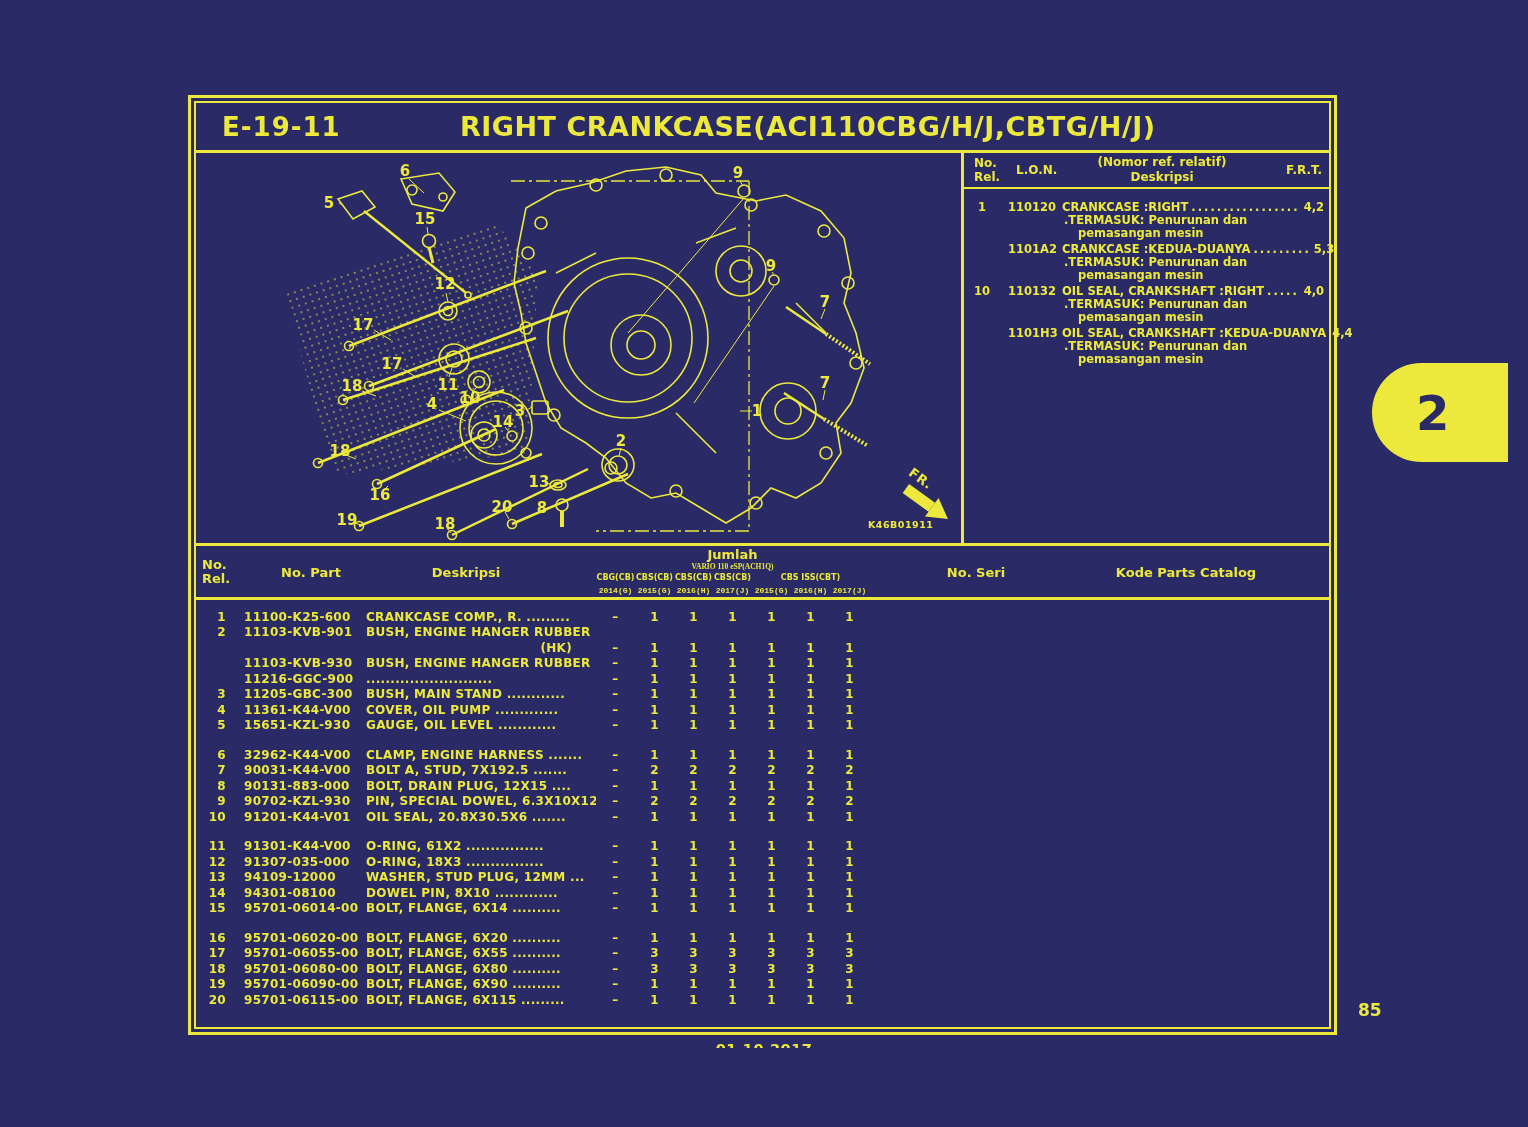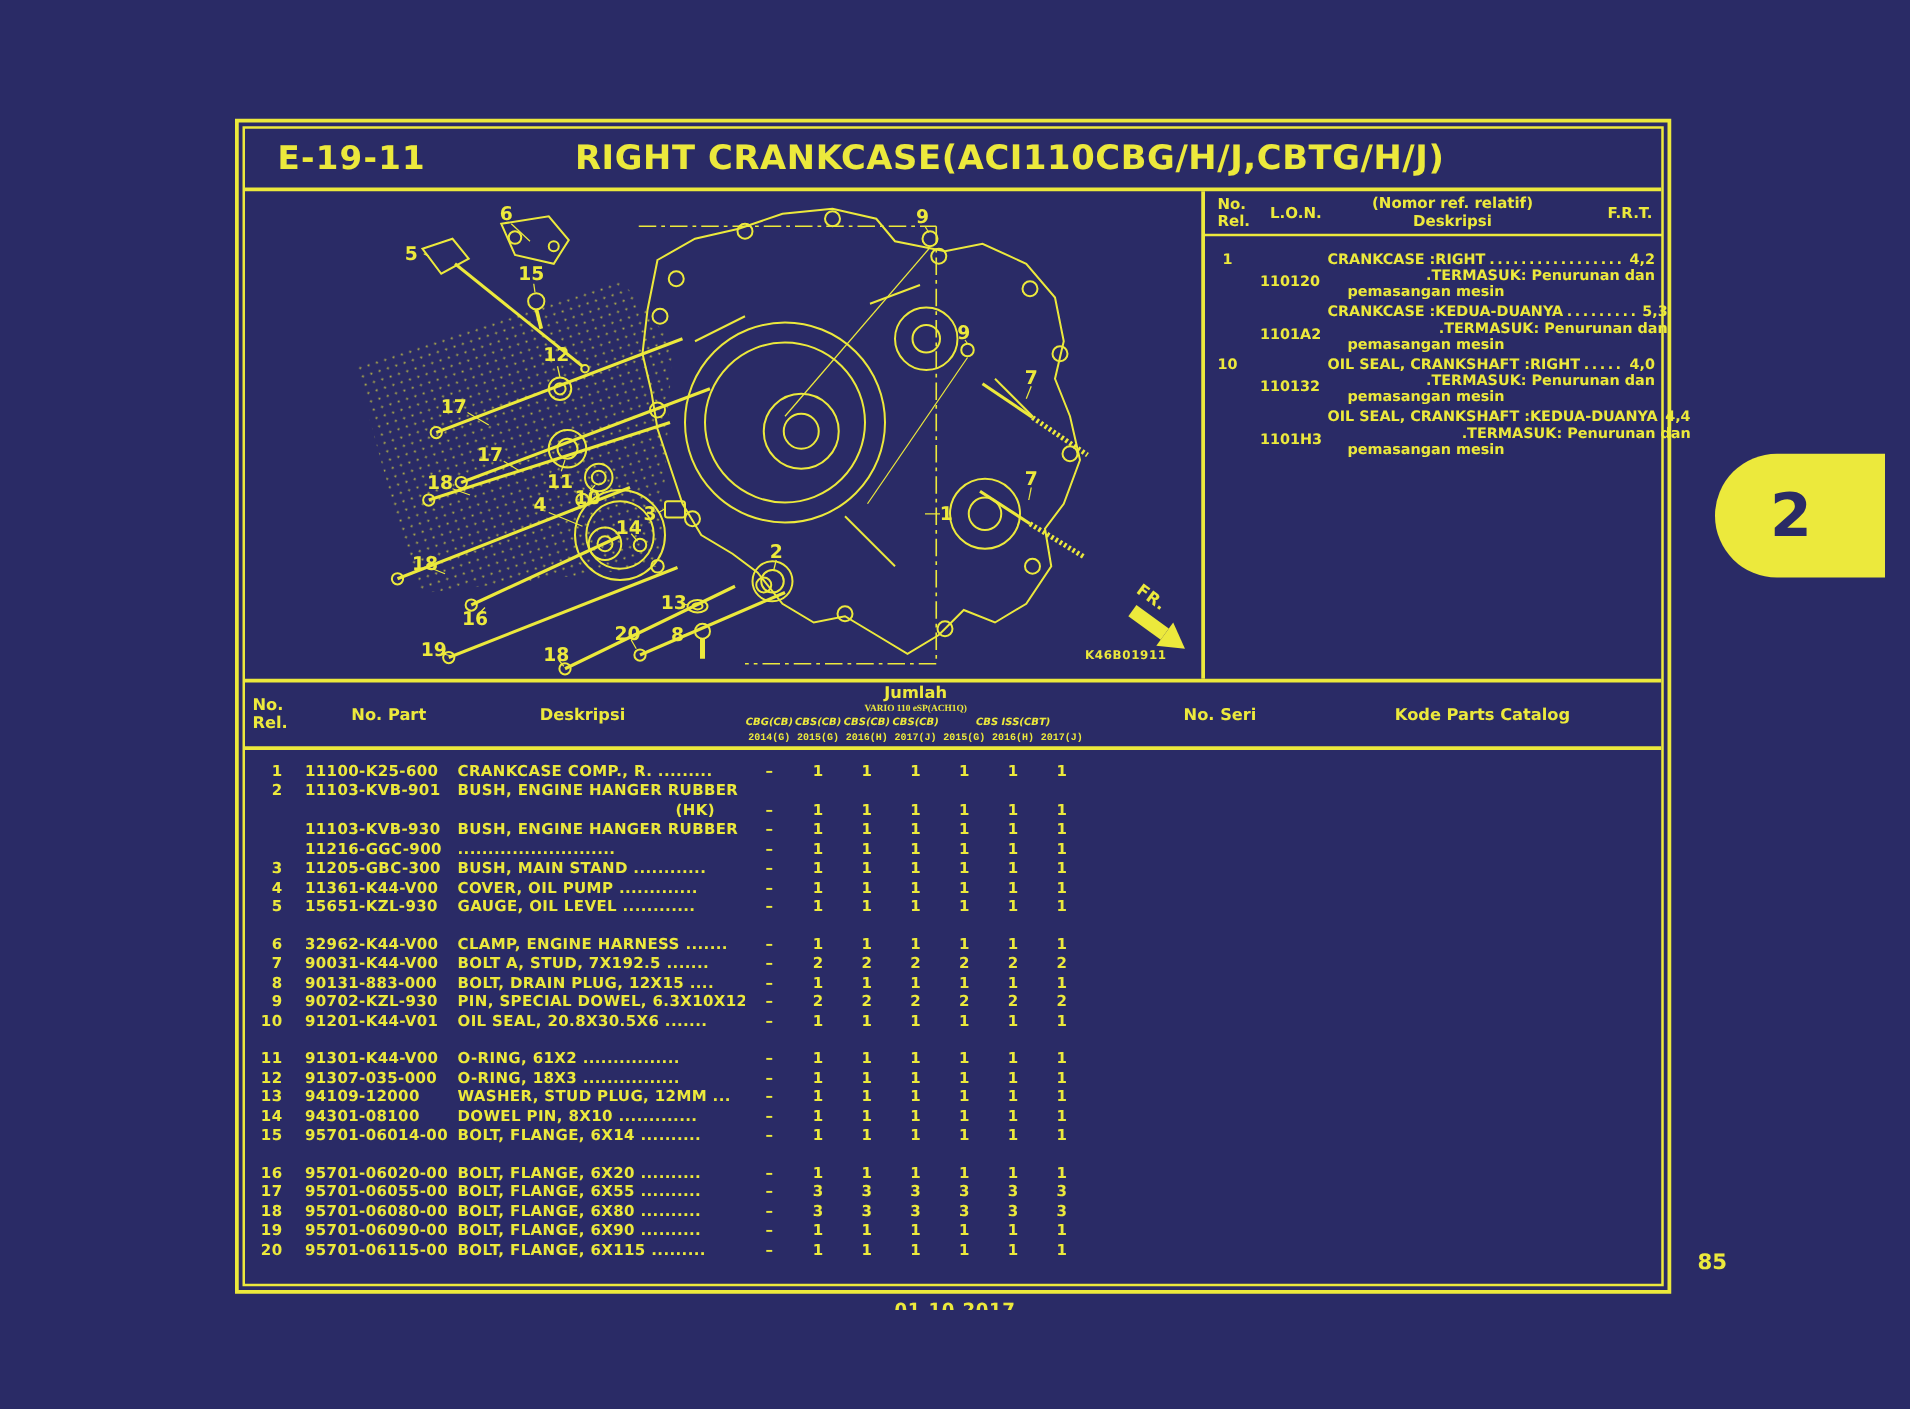--- a/index.html
+++ b/index.html
@@ -33,38 +33,38 @@
   .ref-head { position:absolute; left:0; top:0; width:100%; height:36px;
               border-bottom:2px solid var(--y); }
   .rh-rel { position:absolute; left:10px; top:3px; line-height:14px; white-space:pre-line; font-size:12px; }
   .rh-lon { position:absolute; left:52px; top:10px; font-size:12px; }
   .rh-desc { position:absolute; left:108px; top:2px; width:180px; text-align:center;
              line-height:15px; font-size:12px; }
   .rh-frt { position:absolute; right:8px; top:10px; font-size:12px; }
   .ref-rows { position:absolute; left:0; top:48px; width:100%; padding:0 6px 0 0; }
   .ref-row { display:flex; margin-bottom:1px; line-height:13px; }
   .rr-rel { width:36px; text-align:center; flex:none; }
-  .rr-lon { width:62px; text-align:left; padding-left:8px; flex:none;margin-top:18px; }
+  .rr-lon { width:62px; text-align:left; padding-left:8px; flex:none; }
   .rr-desc { flex:1; }
   .rr-line1 { display:flex; }
   .rr-name { white-space:nowrap; }
   .rr-dots { flex:1; overflow:hidden; white-space:nowrap; letter-spacing:2px; margin:0 3px; }
   .rr-frt { white-space:nowrap; }
-  .rr-sub1 { margin-left:2px;text-align:right; }
+  .rr-sub1 { margin-left:2px; }
   .rr-sub2 { margin-left:16px; margin-bottom:2px; }
 
   
   .parts-header { position:absolute; left:0; top:440px; width:100%; height:57px;
                   border-top:3px solid var(--y); border-bottom:3px solid var(--y); }
   .ph-rel { position:absolute; left:6px; top:12px; line-height:14px; white-space:pre-line; font-size:13px; }
   .ph-part { position:absolute; left:60px; top:19px; width:110px; text-align:center; font-size:13px; }
   .ph-desc { position:absolute; left:180px; top:19px; width:180px; text-align:center; font-size:13px; }
   .ph-jumlah { position:absolute; left:400px; top:1px; width:273px; text-align:center; font-size:13px; }
   .ph-model { position:absolute; left:400px; top:16px; width:273px; text-align:center; font-size:7.5px;font-family:Liberation Serif, serif; }
-  .ph-variants { position:absolute; left:400px; top:27px; width:273px; display:flex;font-style:italic; }
+  .ph-variants { position:absolute; left:400px; top:27px; width:273px; display:flex; }
   .ph-variants span { display:block; text-align:center; font-size:8px; white-space:nowrap; overflow:visible; }
   .ph-years { position:absolute; left:400px; top:40px; width:273px; display:flex;font-family:Liberation Mono, monospace; }
   .ph-years span { display:block; width:39px; text-align:center; font-size:8px; }
   .ph-seri { position:absolute; left:700px; top:19px; width:160px; text-align:center; font-size:13px; }
   .ph-kode { position:absolute; left:880px; top:19px; width:220px; text-align:center; font-size:13px; }
 
   
   .parts-body { position:absolute; left:0; top:497px; width:100%; bottom:0; padding-top:9px; }
   .prow { display:flex; height:15.5px; align-items:center; font-size:12px; letter-spacing:.3px; }
   .spacer { height:14px; }

